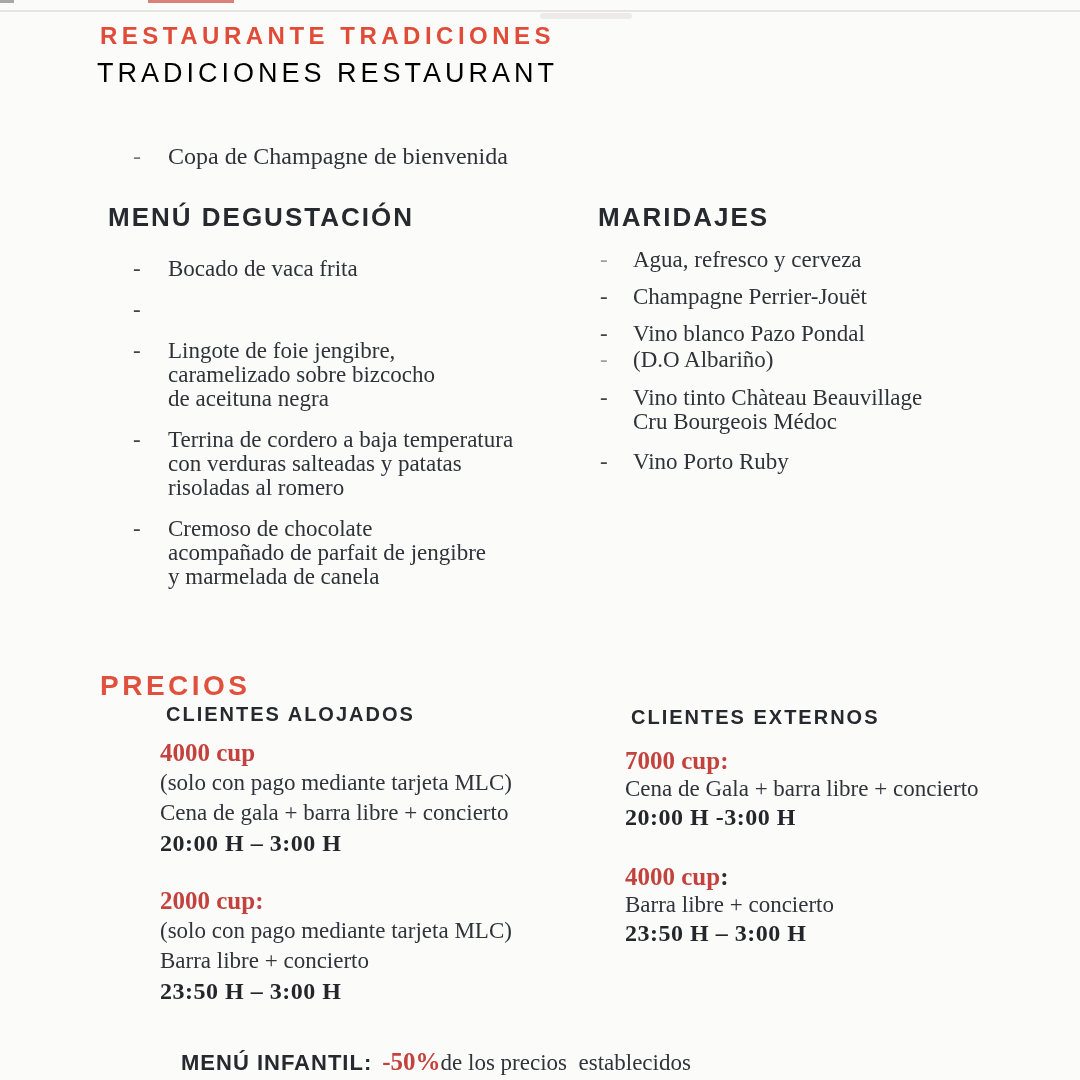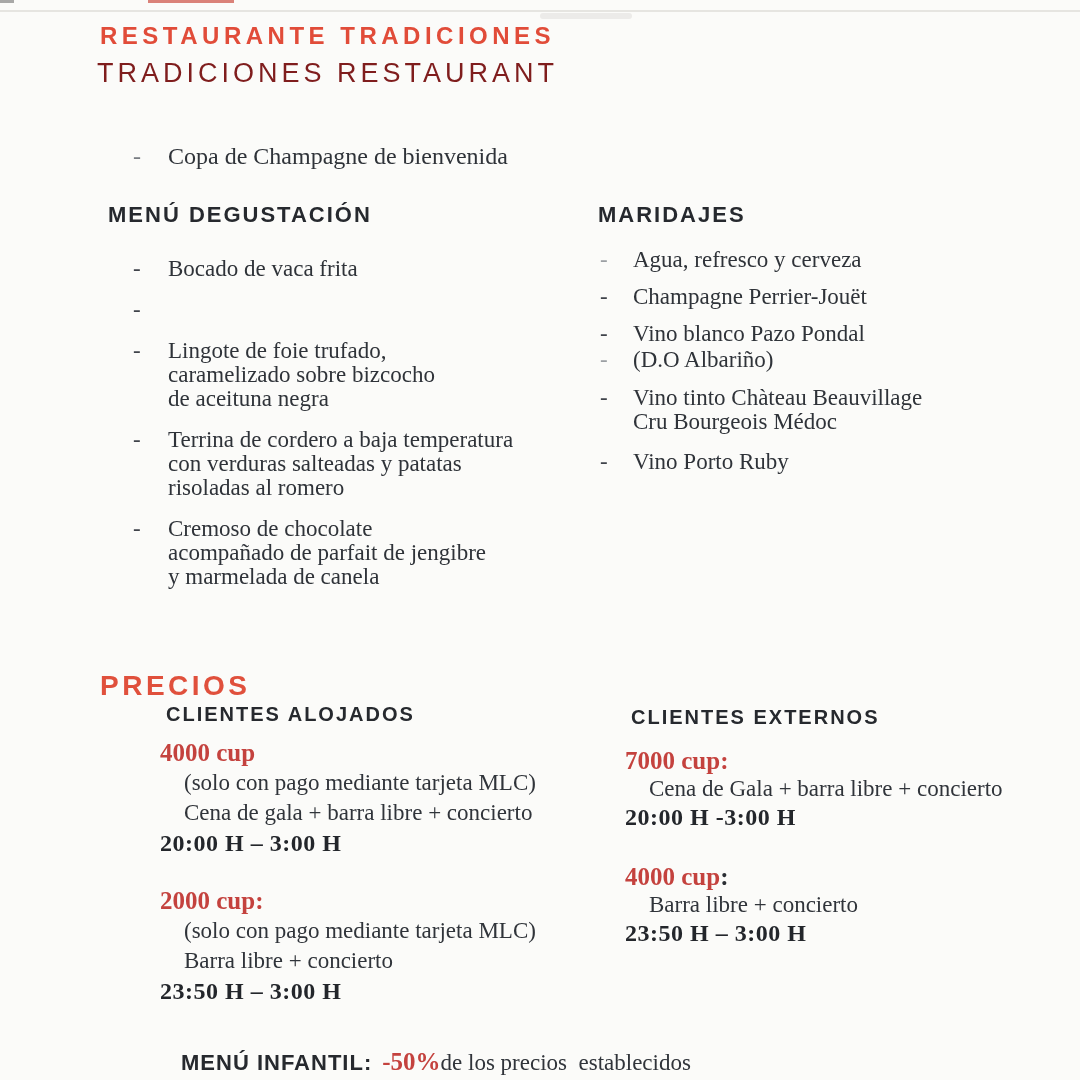--- a/index.html
+++ b/index.html
@@ -21,38 +21,38 @@
   .title-es{
     position:absolute;left:100px;top:22px;
     font-family:"Liberation Sans", sans-serif;
     font-weight:bold;font-size:24px;letter-spacing:4.5px;
     color:#e14c39;
   }
   .title-en{
     position:absolute;left:97px;top:58px;
     font-family:"Liberation Sans", sans-serif;
     font-weight:400;font-size:27px;letter-spacing:4px;
-    color:#7f1d1d;
+    color:#000000;
   }
 
   
   .li{display:flex;align-items:flex-start;}
   .dash{flex:none;width:35px;color:#3f434a;}
   .txt{white-space:pre-line;}
 
   .welcome{
     position:absolute;left:133px;top:143px;
     font-size:24px;line-height:26px;color:#2f3339;
   }
   .welcome .dash{color:#787c81;}
 
   .col-head{
     position:absolute;
     font-family:"Liberation Sans", sans-serif;
-    font-weight:bold;font-size:22px;letter-spacing:2px;
+    font-weight:bold;font-size:26px;letter-spacing:2px;
     color:#26292e;
   }
   .menu-head{left:108px;top:202px;}
   .pair-head{left:598px;top:202px;}
 
   .list{position:absolute;font-size:23px;line-height:24px;color:#2f3339;}
   .menu-list{left:133px;top:257px;width:470px;}
   .menu-list .li{margin-top:17px;}
   .menu-list .li:first-child{margin-top:0;}
   .pair-list{left:600px;top:248px;width:470px;}
@@ -82,21 +82,21 @@
     color:#26292e;margin-left:6px;
   }
   .offer{margin-top:12px;}
   .price-col.left .offer > div{line-height:30px;}
   .price-col.right .offer{margin-top:18px;}
   .price-col.right .offer > div{line-height:28px;}
   .price-col.left .offer + .offer{margin-top:28px;}
   .price-col.right .offer + .offer{margin-top:32px;}
   .price{font-weight:bold;font-size:25px;color:#c4423e;}
   .price .suffix{color:#2a2d33;}
-  .note,.desc{font-size:23px;color:#30343a;margin-left:24px;}
+  .note,.desc{font-size:23px;color:#30343a;}
   .hours{font-weight:bold;font-size:24px;color:#23262b;letter-spacing:.5px;}
 
   .footer{position:absolute;left:165px;top:1030px;white-space:pre-wrap;}
   .f-label{
     font-family:"Liberation Sans", sans-serif;
     font-weight:bold;font-size:22px;letter-spacing:1px;color:#26292e;
   }
   .f-discount{font-weight:bold;font-size:25px;color:#c4423e;margin-left:10px;}
   .f-rest{font-size:23px;color:#30343a;margin-left:0;}
 </style>
@@ -124,21 +124,21 @@
   <div class="list menu-list">
     <div class="li">
       <span class="dash">-</span>
       <span class="txt">Bocado de vaca frita</span>
     </div>
     <div class="li">
       <span class="dash">-</span>
     </div>
     <div class="li">
       <span class="dash">-</span>
-      <span class="txt">Lingote de foie trufado,
+      <span class="txt">Lingote de foie jengibre,
 caramelizado sobre bizcocho
 de aceituna negra</span>
     </div>
     <div class="li">
       <span class="dash">-</span>
       <span class="txt">Terrina de cordero a baja temperatura
 con verduras salteadas y patatas
 risoladas al romero</span>
     </div>
     <div class="li">

